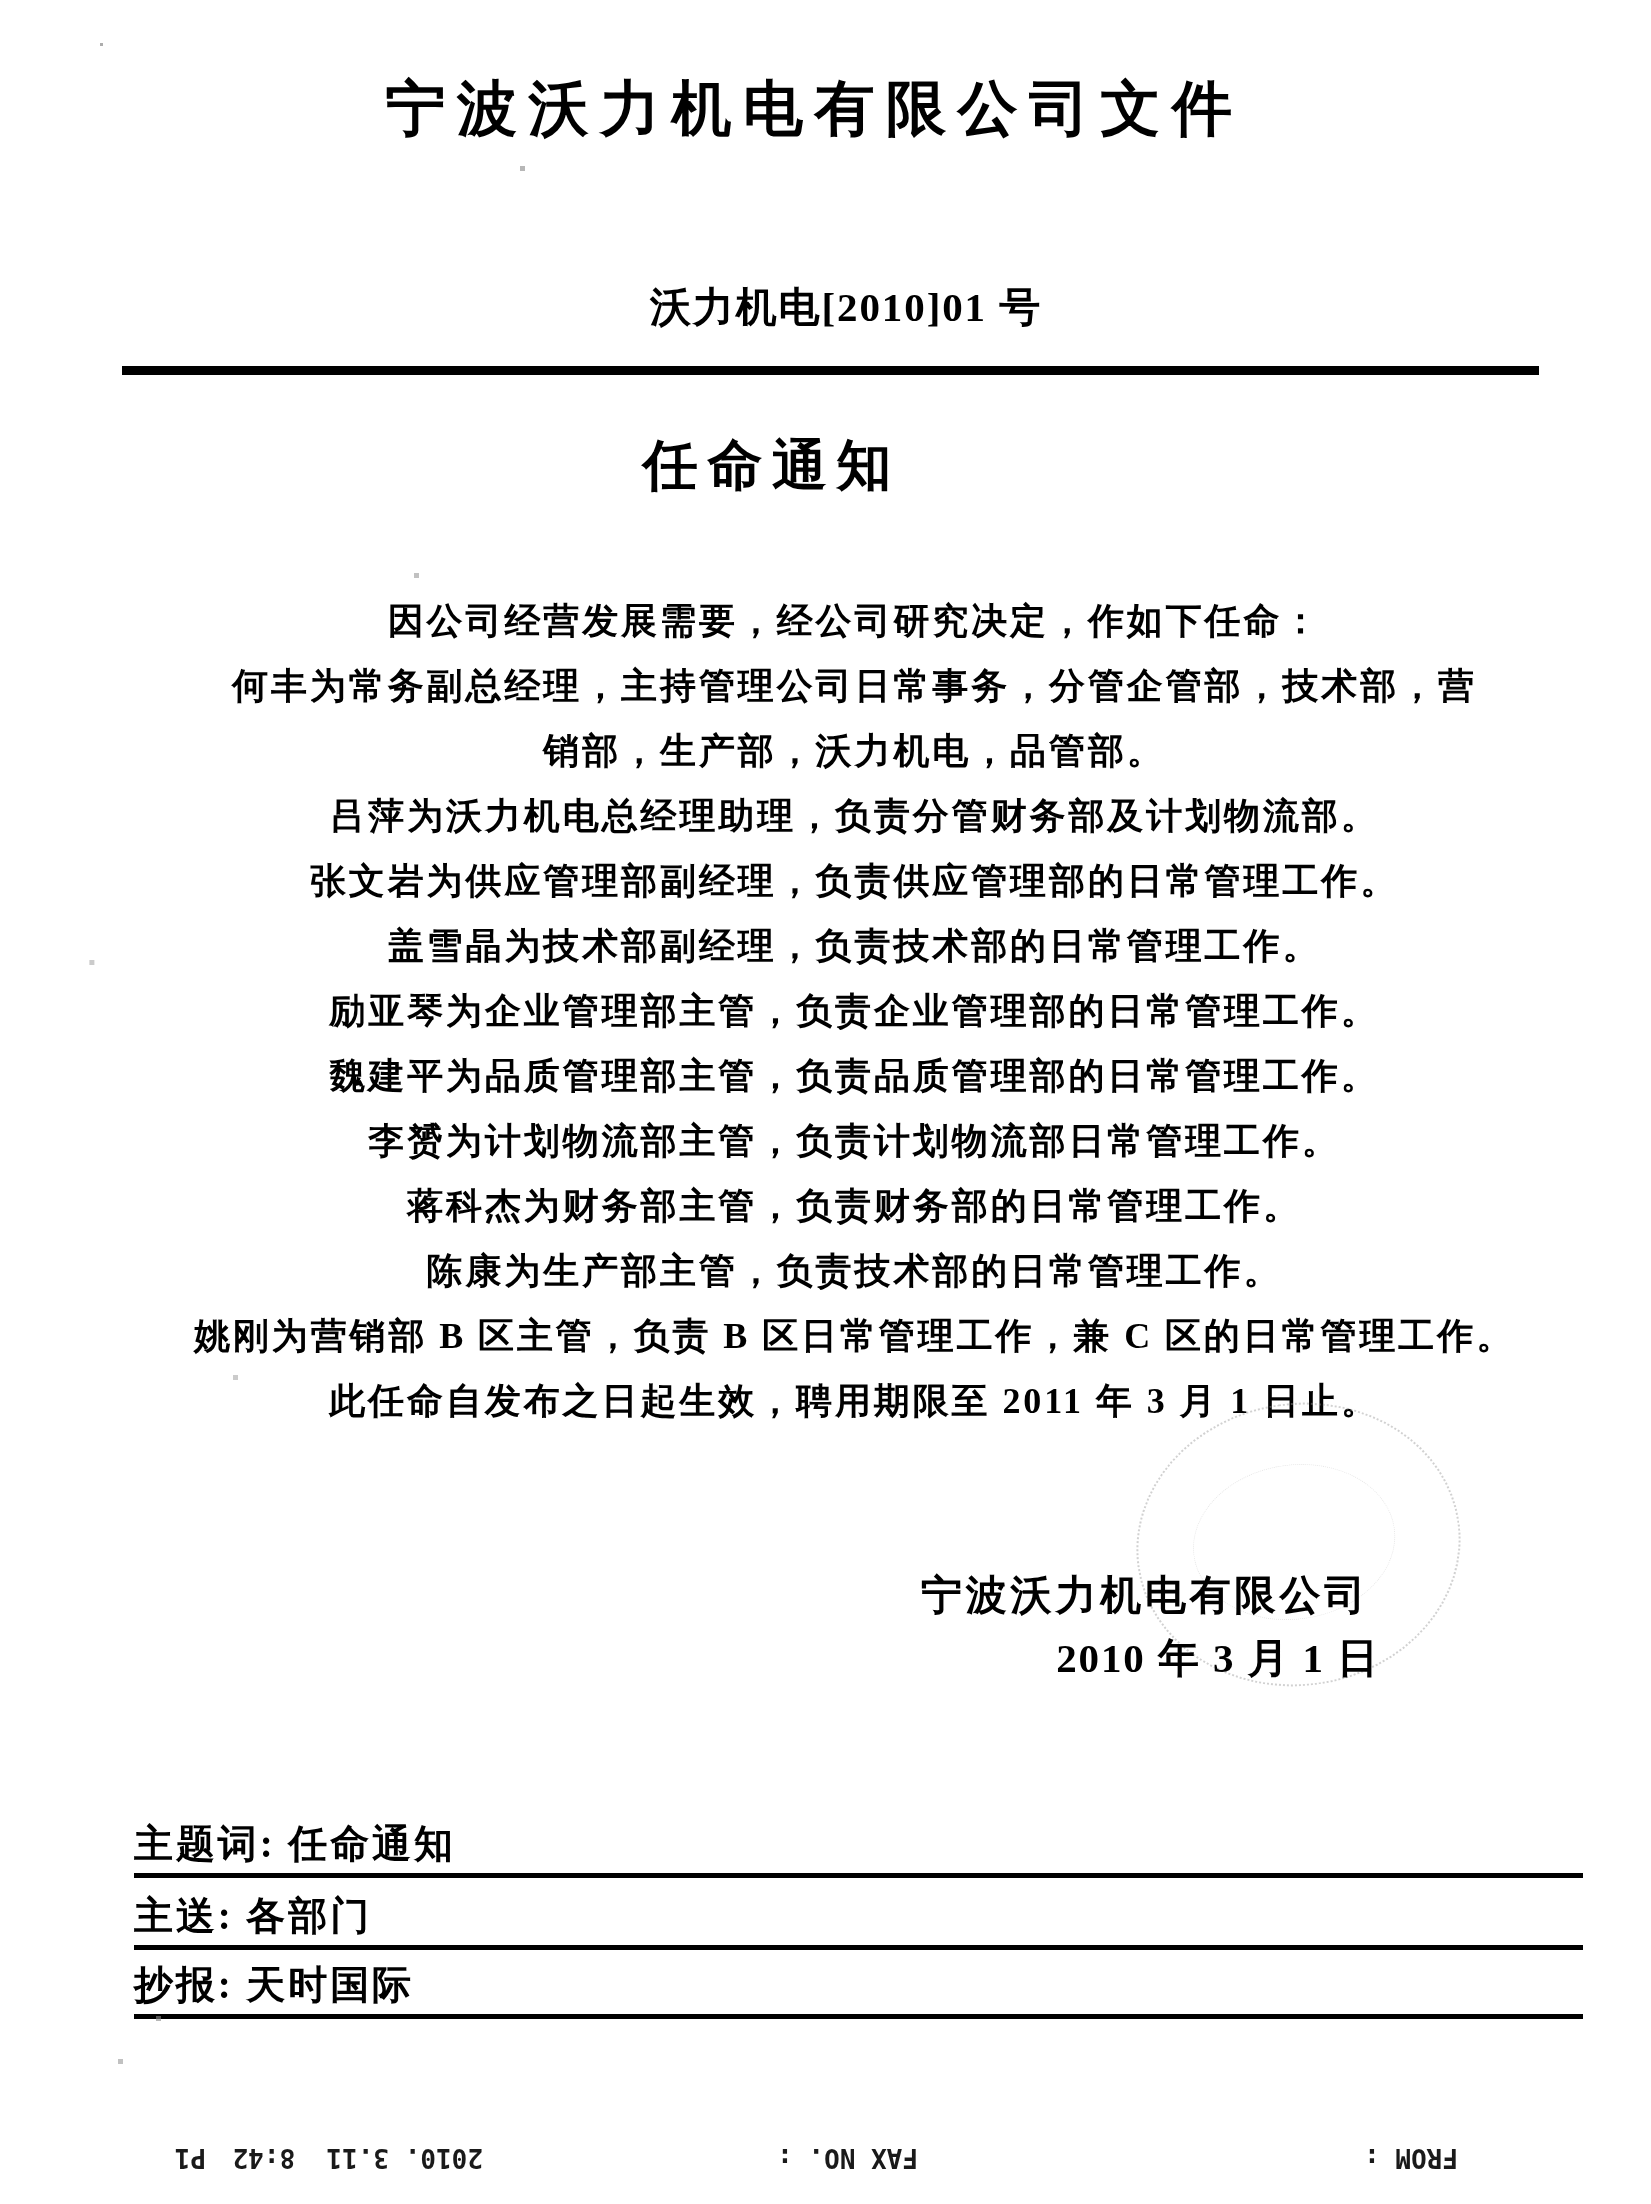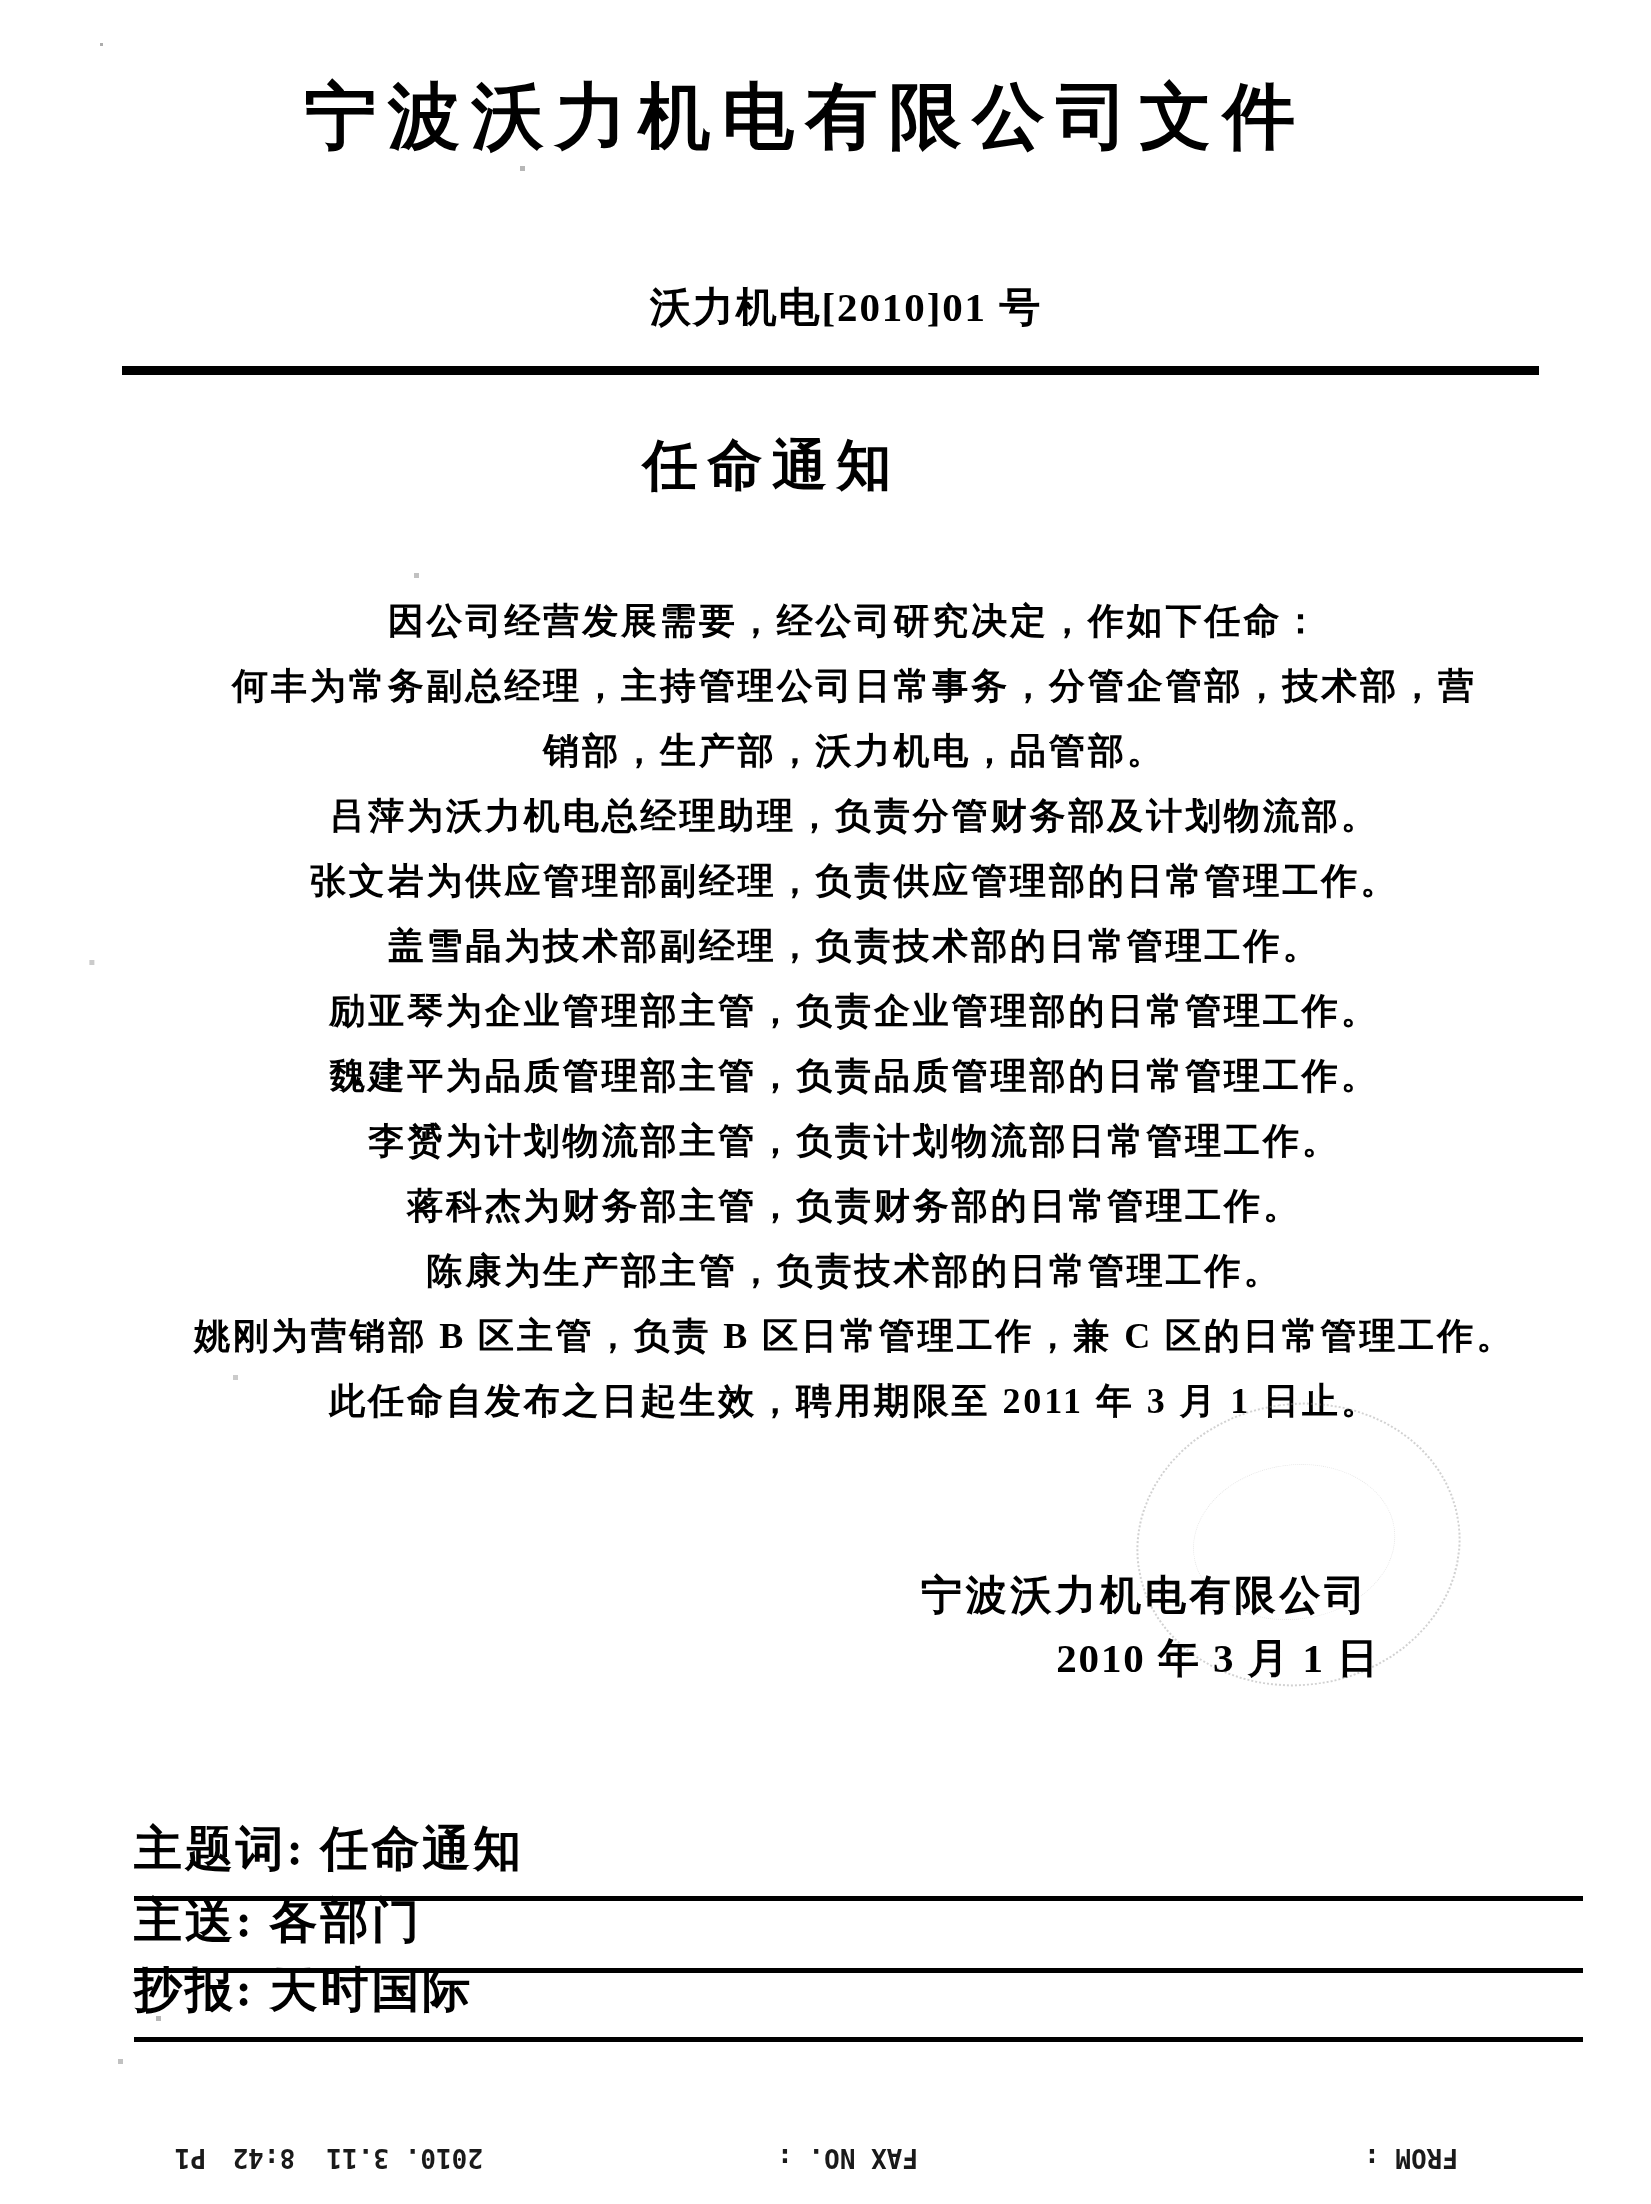--- a/index.html
+++ b/index.html
@@ -8,23 +8,23 @@
     width: 1652px;
     height: 2204px;
     background: #ffffff;
     overflow: hidden;
     font-family: "Liberation Serif", "DejaVu Serif", serif;
     color: #000;
     margin: 0 auto;
   }
   .doc-title {
     position: absolute;
-    top: 69px; left: 31px; width: 1549px;
+    top: 69px; left: 40px; width: 1549px;
     text-align: center;
-    font-size: 72px;
+    font-size: 60px;
     font-weight: bold;
     letter-spacing: 11.5px;
     white-space: nowrap;
   }
   .doc-number {
     position: absolute;
     top: 280px; left: 0; width: 1692px;
     text-align: center;
     font-size: 41px;
     font-weight: bold;
@@ -69,25 +69,25 @@
     top: 1631px; right: 272px;
     font-size: 41px;
     font-weight: bold;
     letter-spacing: 1.9px;
     white-space: nowrap;
   }
   .footer-row {
     position: absolute;
     left: 134px;
     width: 1449px;
-    font-size: 48px;
+    font-size: 39px;
     font-weight: bold;
     letter-spacing: 2.9px;
     white-space: nowrap;
-    padding-bottom: 15px;
+    padding-bottom: 2px;
     border-bottom: 5.7px solid #000;
   }
   .footer-row .label { text-decoration: none; }
   .footer-row-1 { top: 1817px; }
   .footer-row-2 { top: 1889px; }
   .footer-row-3 { top: 1958px; }
   .seal {
     position: absolute;
     left: 1136px; top: 1403px;
     width: 321px; height: 279px;

